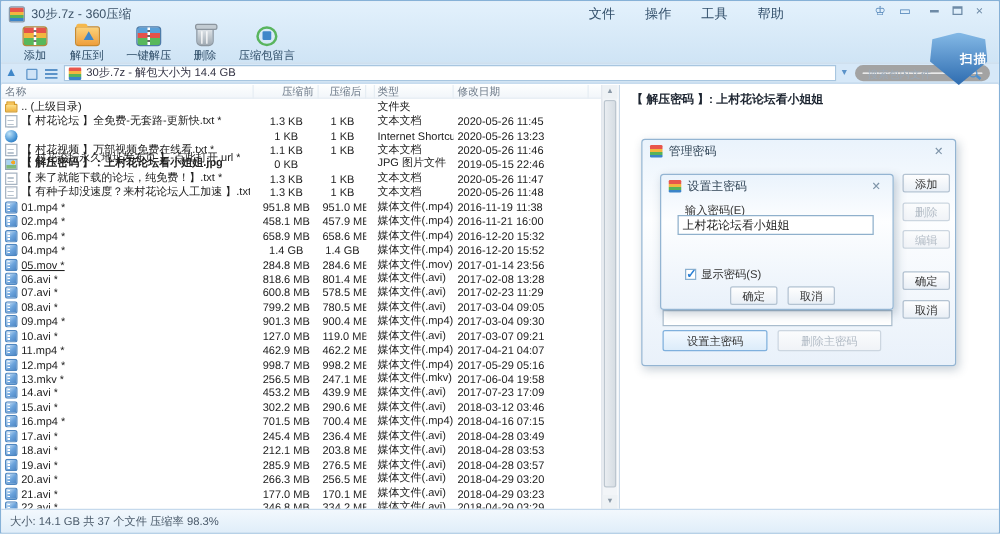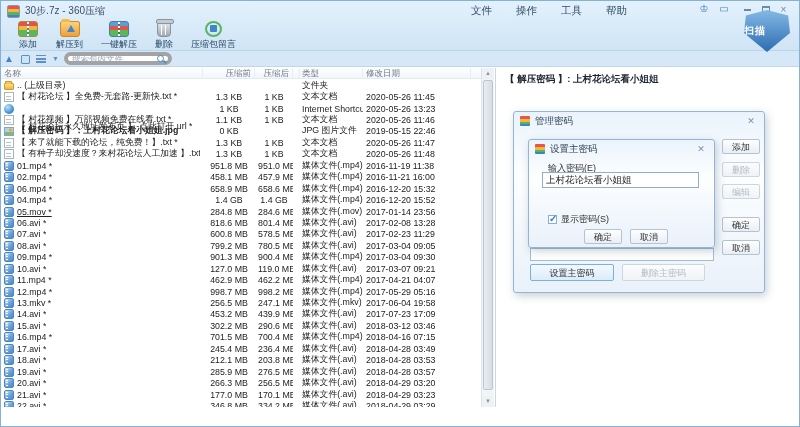--- a/index.html
+++ b/index.html
@@ -33,38 +33,38 @@
   .ico-extract::before { content:""; position:absolute; left:0; top:-3px; width:9px; height:3px; background:#f5b84c; border-radius:2px 2px 0 0; }
   .ico-extract::after { content:""; position:absolute; left:6px; top:3px; border-left:4px solid transparent; border-right:4px solid transparent; border-bottom:7px solid #3f87c9; }
   .ico-oneclick { background:linear-gradient(#5aa0d8 0 32%,#e5524a 32% 58%,#57b85c 58% 100%); border-radius:3px; border:1px solid #4e7ba8; }
   .ico-oneclick::after { content:""; position:absolute; left:8px; top:0; width:2px; height:100%; background:repeating-linear-gradient(#fff 0 2px,#666 2px 4px); }
   .ico-trash { width:14px !important; margin:0 auto; background:linear-gradient(#e6ebef,#9fa9b2); border-radius:1px 1px 4px 4px; border:1px solid #8b959e; }
   .ico-trash::before { content:""; position:absolute; left:-2px; top:-3px; width:16px; height:3px; background:#c3ccd3; border-radius:2px; border:1px solid #8b959e; }
   .ico-trash::after { content:""; position:absolute; left:3px; top:3px; width:1px; height:10px; background:#fff; box-shadow:4px 0 0 #fff; }
   .ico-comment { border:2px solid #59b55e; border-radius:50%; width:17px !important; }
   .ico-comment::after { content:""; position:absolute; left:3px; top:2px; width:7px; height:7px; background:#3f87c9; border-radius:1px; }
 
-  .scan-shield { position:absolute; right:9px; top:9px; width:46px; height:42px; z-index:6;
+  .scan-shield { position:absolute; right:9px; top:25px; width:46px; height:42px; z-index:6;
     background:linear-gradient(#84b9e6,#2e6cb0); clip-path:polygon(50% 0,96% 13%,100% 55%,50% 100%,0 55%,4% 13%);
-    display:flex; align-items:center; justify-content:flex-start; color:#fff; font-size:10px; font-weight:bold; letter-spacing:1px; }
+    display:flex; align-items:center; justify-content:flex-end; color:#fff; font-size:10px; font-weight:bold; letter-spacing:1px; }
 
   
   .addressbar { position:absolute; left:0; top:50px; width:100%; height:16px; background:#d6e8f8;
     border-bottom:1px solid #c0d6ea; display:flex; align-items:center; }
   .nav-ico { width:16px; text-align:center; font-size:9px; color:#3f87c9; }
   .up-arrow { font-size:10px; }
   .view-ico i { display:inline-block; width:9px; height:9px; border:1px solid #5b93c9; background:#cfe3f6; border-radius:1px; vertical-align:middle; }
   .list-ico i { display:inline-block; width:10px; height:8px; vertical-align:middle;
     background:repeating-linear-gradient(#5b93c9 0 1.5px,transparent 1.5px 3.2px); }
   .breadcrumb { height:13px; flex:0 0 618px; background:#fff; border:1px solid #a8c6e0; margin-left:2px;
     display:flex; align-items:center; font-size:9px; color:#334; padding-left:3px; }
   .crumb-ico { width:10px; height:10px; margin-right:4px; border-radius:1px;
     background:linear-gradient(#e8564b 0 30%,#f3b63f 30% 55%,#58b35a 55% 80%,#3a84c8 80% 100%); }
   .dd-btn { width:13px; text-align:center; color:#5b93c9; font-size:7px; }
-  .searchbox { height:13px; width:108px; margin-left:2px; background:#fff; border:4px solid #a3a3a3; border-radius:7px;
+  .searchbox { height:13px; width:108px; margin-left:2px; background:#fff; border:6px solid #a3a3a3; border-radius:7px;
     display:flex; align-items:center; padding:0 4px; }
   .searchbox input { border:0; outline:0; flex:1; font-size:8.5px; color:#333; font-family:"Liberation Sans",sans-serif; background:transparent; width:80px; }
   .searchbox input::placeholder { color:#9aa9b8; }
   .mag-ico { width:7px; height:7px; border:1.5px solid #4a90d0; border-radius:50%; position:relative; }
   .mag-ico::after { content:""; position:absolute; left:5px; top:5px; width:4px; height:1.5px; background:#4a90d0; transform:rotate(40deg); }
 
   
   .main { position:absolute; left:0; top:67px; width:480px; height:339px; background:#fff; overflow:hidden; }
   .grid { display:grid; grid-template-columns:202px 52px 38px 6px 64px 108px; align-items:center; }
   .thead { height:11px; border-bottom:1px solid #e2eaf2; background:linear-gradient(#fdfefe,#f2f6fa); }
@@ -181,20 +181,24 @@
       </div>
   </div>
   <div class="scan-shield">
     <span>扫描</span>
   </div>
 
   <div class="addressbar">
     <span class="nav-ico up-arrow">▲</span>
     <span class="nav-ico view-ico"><i></i></span>
     <span class="nav-ico list-ico"><i></i></span>
+    <div class="breadcrumb">
+      <span class="crumb-ico"></span>
+      <span>30步.7z - 解包大小为 14.4 GB</span>
+    </div>
     <span class="dd-btn">▼</span>
     <div class="searchbox">
       <input placeholder="搜索包内文件" style="">
       <span class="mag-ico"></span>
     </div>
   </div>
 
   <div class="main">
     <div class="grid thead">
       <span>名称</span>
@@ -530,20 +534,23 @@
   <div class="vscroll">
     <span class="arr arr-up">▲</span>
     <span class="thumb"></span>
     <span class="arr arr-down">▼</span>
   </div>
 
   <div class="comment-panel">
     <div class="comment-text">【 解压密码 】: 上村花论坛看小姐姐</div>
   </div>
 
+  <div class="statusbar">
+    <span>大小: 14.1 GB 共 37 个文件 压缩率 98.3%</span>
+  </div>
 
   <div class="dialog manage-dlg">
     <div class="dlg-title">
       <span class="dlg-ico"></span>
       <span class="t">管理密码</span>
       <span class="dlg-close">✕</span>
     </div>
     <div class="dlg-btn mb-add">添加</div>
     <div class="dlg-btn mb-del disabled">删除</div>
     <div class="dlg-btn mb-edit disabled">编辑</div>

